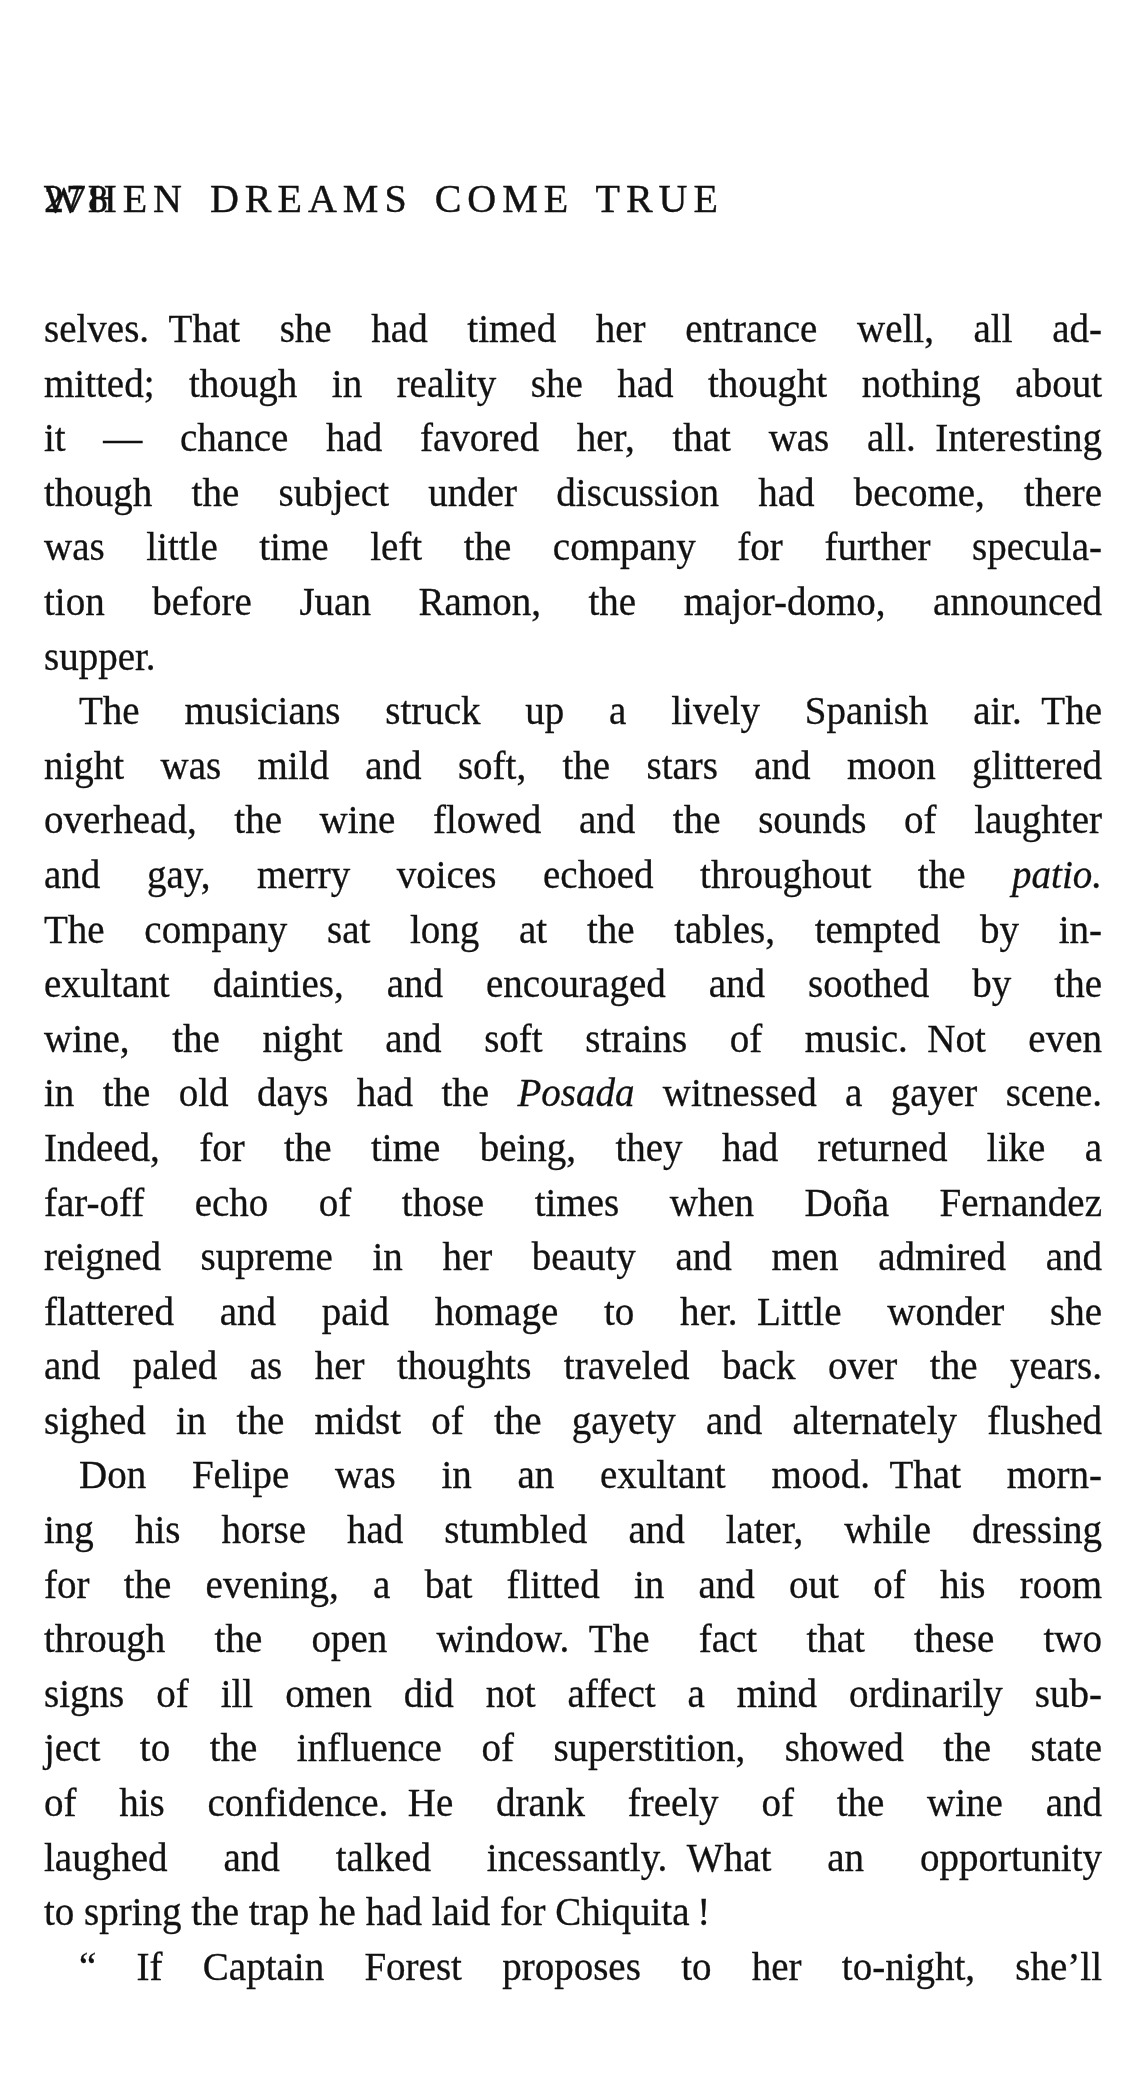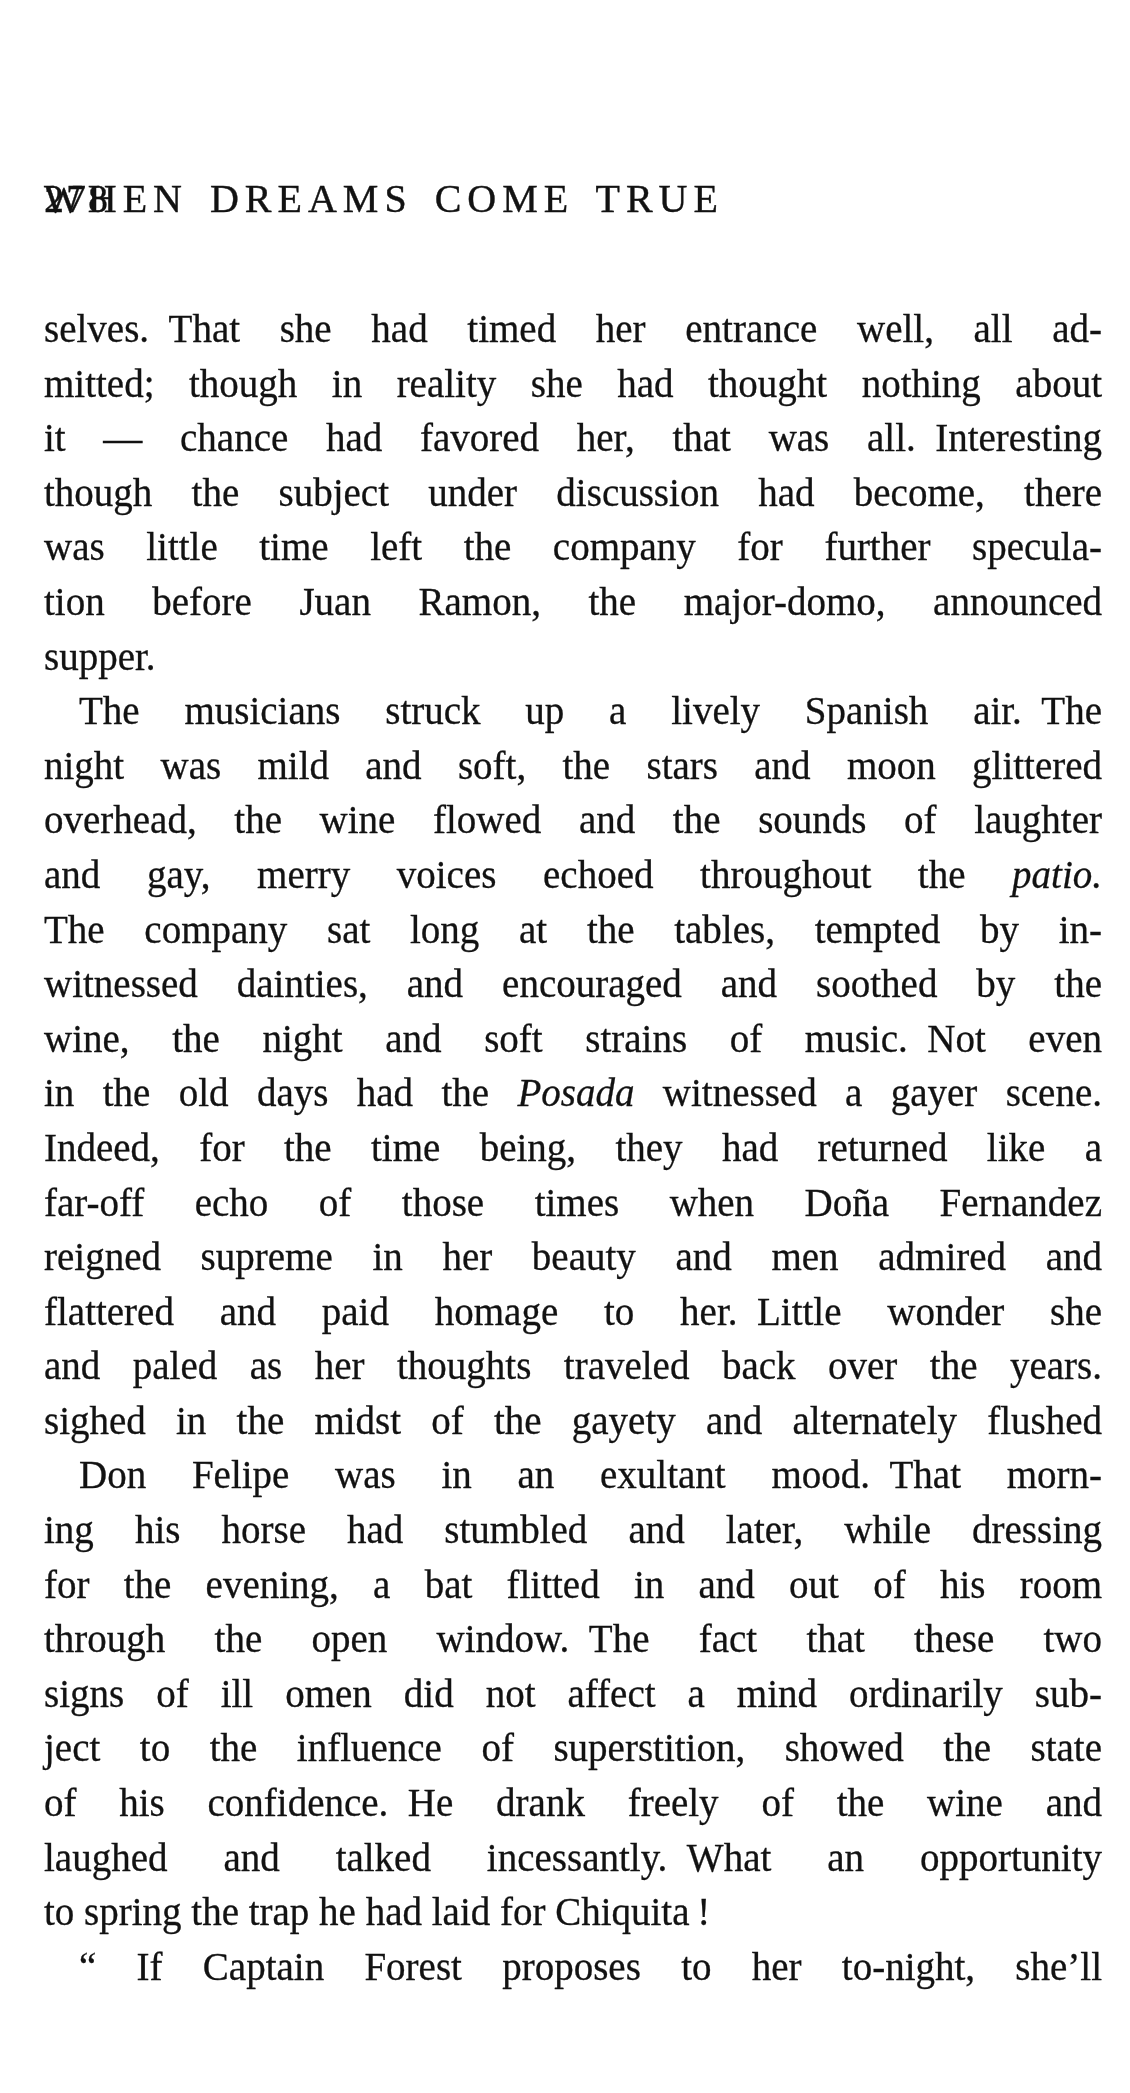--- a/index.html
+++ b/index.html
@@ -81,21 +81,21 @@
       <div class="line">it — chance had favored her, that was all. Interesting</div>
       <div class="line">though the subject under discussion had become, there</div>
       <div class="line">was little time left the company for further specula-</div>
       <div class="line">tion before Juan Ramon, the major-domo, announced</div>
       <div class="line end">supper.</div>
       <div class="line indent">The musicians struck up a lively Spanish air. The</div>
       <div class="line">night was mild and soft, the stars and moon glittered</div>
       <div class="line">overhead, the wine flowed and the sounds of laughter</div>
       <div class="line">and gay, merry voices echoed throughout the <i>patio.</i></div>
       <div class="line">The company sat long at the tables, tempted by in-</div>
-      <div class="line">witnessed dainties, and encouraged and soothed by the</div>
+      <div class="line">exultant dainties, and encouraged and soothed by the</div>
       <div class="line">wine, the night and soft strains of music. Not even</div>
       <div class="line">in the old days had the <i>Posada</i> witnessed a gayer scene.</div>
       <div class="line">Indeed, for the time being, they had returned like a</div>
       <div class="line">far-off echo of those times when Doña Fernandez</div>
       <div class="line">reigned supreme in her beauty and men admired and</div>
       <div class="line">flattered and paid homage to her. Little wonder she</div>
       <div class="line">and paled as her thoughts traveled back over the years.</div>
       <div class="line">sighed in the midst of the gayety and alternately flushed</div>
       <div class="line indent">Don Felipe was in an exultant mood. That morn-</div>
       <div class="line">ing his horse had stumbled and later, while dressing</div>

